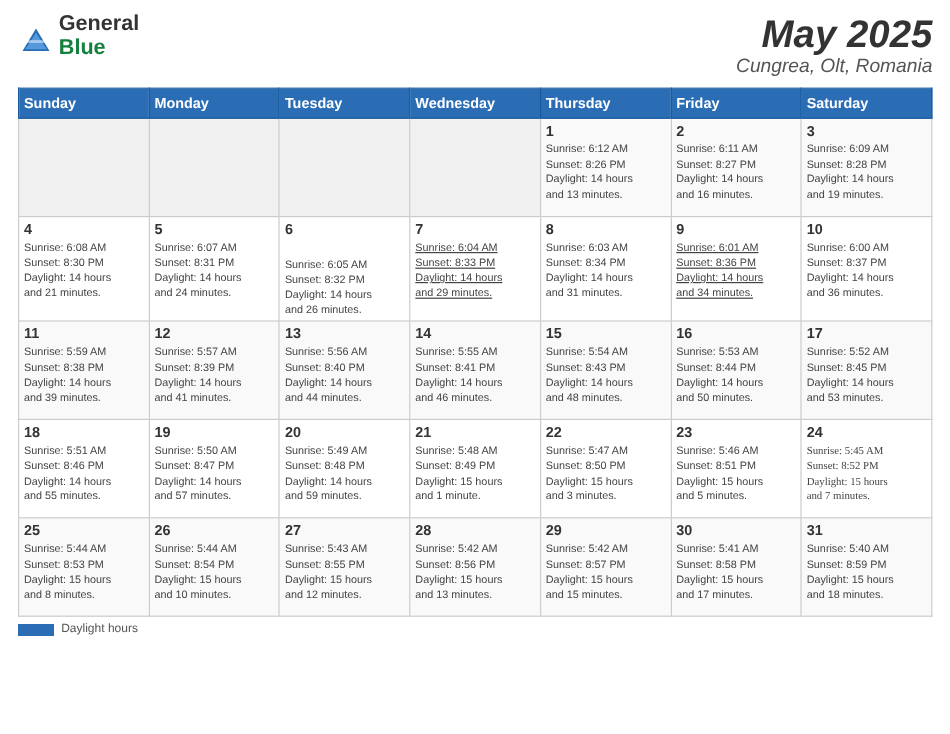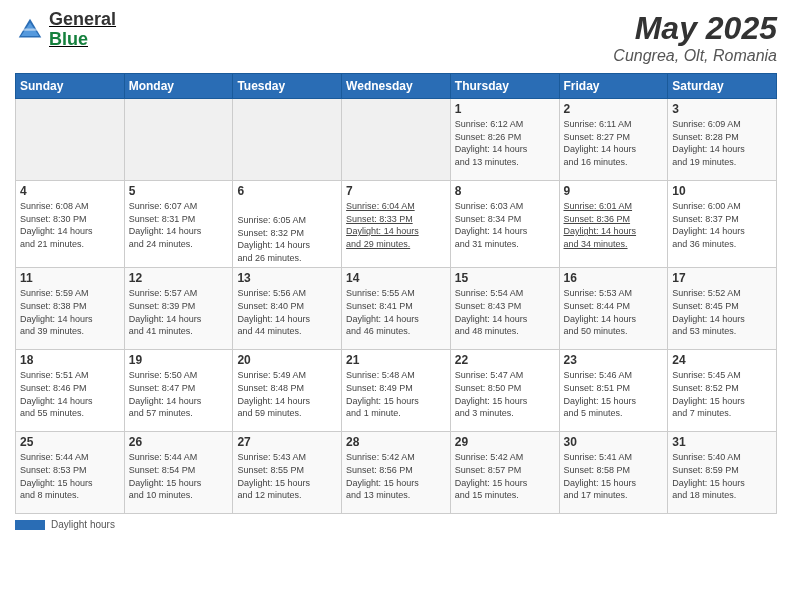--- a/index.html
+++ b/index.html
@@ -16,23 +16,22 @@
       padding: 10px 15px;
     }
     .header {
       display: flex;
       justify-content: space-between;
       align-items: flex-start;
       margin-bottom: 8px;
     }
     .logo {
       display: flex;
-      align-items: center;
+      align-items: flex-end;
       gap: 4px;
-      text-decoration: underline;
     }
     .logo-text {
       font-size: 18px;
       font-weight: bold;
       line-height: 1.1;
     }
     .logo-general { color: #333; }
     .logo-blue { color: #15803d; }
     .logo-icon {
       width: 30px;
@@ -314,21 +313,21 @@
           </td>
           <td>
             <span class="day-number">23</span>
             <div class="day-info" style="white-space: pre-line;">Sunrise: 5:46 AM
 Sunset: 8:51 PM
 Daylight: 15 hours
 and 5 minutes.</div>
           </td>
           <td>
             <span class="day-number">24</span>
-            <div class="day-info" style="white-space: pre-line;">Sunrise: 5:45 AM
+            <div class="day-info" style="white-space: pre-line; font-family: Liberation Serif, serif;">Sunrise: 5:45 AM
 Sunset: 8:52 PM
 Daylight: 15 hours
 and 7 minutes.</div>
           </td>
         </tr>
         <tr>
           <td>
             <span class="day-number">25</span>
             <div class="day-info" style="white-space: pre-line;">Sunrise: 5:44 AM
 Sunset: 8:53 PM

